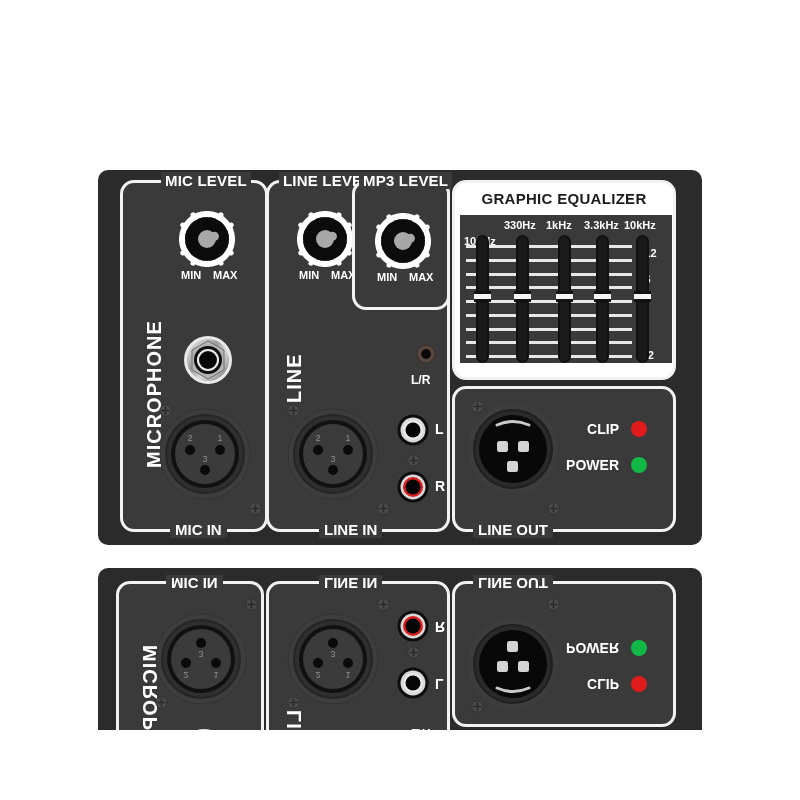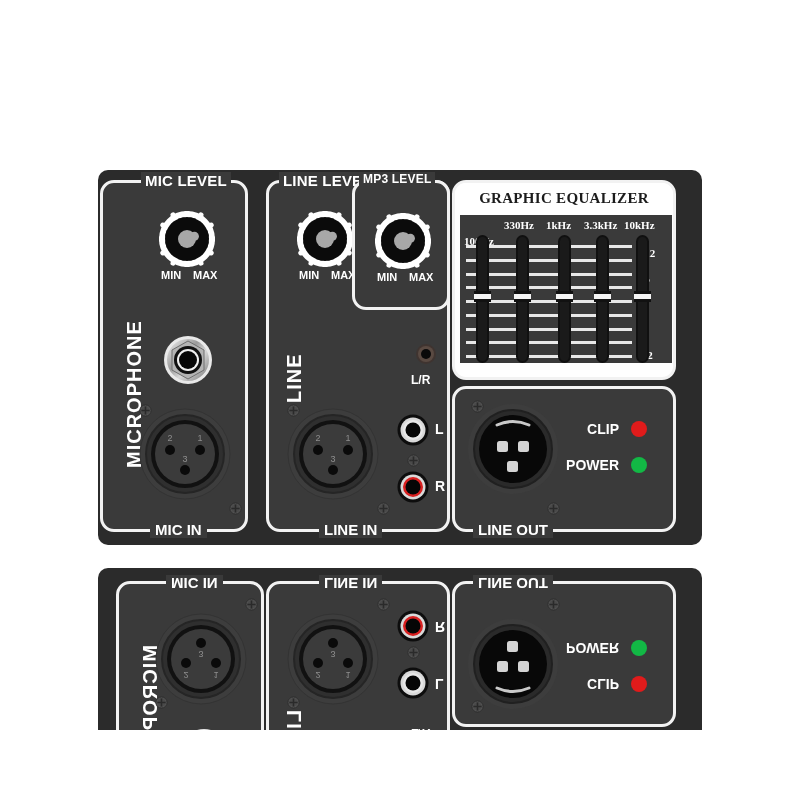--- a/index.html
+++ b/index.html
@@ -178,21 +178,21 @@
 
   
   .screw { position: absolute; }
 </style>
 </head>
 <body>
 
 <div id="stage">
 
   <div class="chassis" id="panel-main">
-      <div class="module" style="left:2px; top:10px; width:148px; height:352px;">
+      <div class="module" style="left:22px; top:10px; width:148px; height:352px;">
         <div class="mod-title" style="left:38px; top:-11px; font-size:15px;">MIC LEVEL</div>
         <div class="side-legend" style="left:20px; top:285px; font-size:20px;">MICROPHONE</div>
         <div class="knob" style="left:56px; top:28px;">
           <svg width="56" height="56" viewBox="0 0 56 56">
     <circle cx="28" cy="28" r="25" fill="none" stroke="#ffffff" stroke-width="6"></circle>
     <line x1="28.0" y1="6.0" x2="28.0" y2="0.0" stroke="#ffffff" stroke-width="5" stroke-linecap="round"></line>
             <line x1="39.0" y1="8.9" x2="42.0" y2="3.8" stroke="#ffffff" stroke-width="5" stroke-linecap="round"></line>
             <line x1="47.1" y1="17.0" x2="52.2" y2="14.0" stroke="#ffffff" stroke-width="5" stroke-linecap="round"></line>
             <line x1="50.0" y1="28.0" x2="56.0" y2="28.0" stroke="#ffffff" stroke-width="5" stroke-linecap="round"></line>
             <line x1="47.1" y1="39.0" x2="52.2" y2="42.0" stroke="#ffffff" stroke-width="5" stroke-linecap="round"></line>
@@ -332,21 +332,21 @@
     <circle cx="16" cy="16" r="15.5" fill="#0d0d0d"></circle>
     <circle cx="16" cy="16" r="12.5" fill="#d9d9d9"></circle>
     <circle cx="16" cy="16" r="10" fill="#d82020"></circle>
     <circle cx="16" cy="16" r="7.5" fill="#060606"></circle>
   </svg>
         </div>
         <div class="jack-label" style="left:166px; top:295px; font-size:14px;">R</div>
         <div class="bottom-label" style="left:50px; bottom:-9px;">LINE IN</div>
       </div>
       <div class="module" style="left:254px; top:10px; width:98px; height:130px;">
-        <div class="mod-title" style="left:4px; top:-11px; font-size:12px;">MP3 LEVEL</div>
+        <div class="mod-title" style="left:4px; top:-11px; font-size:15px;">MP3 LEVEL</div>
         <div class="knob" style="left:20px; top:30px;">
           <svg width="56" height="56" viewBox="0 0 56 56">
     <circle cx="28" cy="28" r="25" fill="none" stroke="#ffffff" stroke-width="6"></circle>
     <line x1="28.0" y1="6.0" x2="28.0" y2="0.0" stroke="#ffffff" stroke-width="5" stroke-linecap="round"></line>
             <line x1="39.0" y1="8.9" x2="42.0" y2="3.8" stroke="#ffffff" stroke-width="5" stroke-linecap="round"></line>
             <line x1="47.1" y1="17.0" x2="52.2" y2="14.0" stroke="#ffffff" stroke-width="5" stroke-linecap="round"></line>
             <line x1="50.0" y1="28.0" x2="56.0" y2="28.0" stroke="#ffffff" stroke-width="5" stroke-linecap="round"></line>
             <line x1="47.1" y1="39.0" x2="52.2" y2="42.0" stroke="#ffffff" stroke-width="5" stroke-linecap="round"></line>
             <line x1="39.0" y1="47.1" x2="42.0" y2="52.2" stroke="#ffffff" stroke-width="5" stroke-linecap="round"></line>
             <line x1="28.0" y1="50.0" x2="28.0" y2="56.0" stroke="#ffffff" stroke-width="5" stroke-linecap="round"></line>
@@ -357,21 +357,21 @@
             <line x1="17.0" y1="8.9" x2="14.0" y2="3.8" stroke="#ffffff" stroke-width="5" stroke-linecap="round"></line>
     <circle cx="28" cy="28" r="22" fill="#0b0b0b"></circle>
     <circle cx="28" cy="28" r="9" fill="#a8a8a8"></circle>
     <path d="M 23 29 L 31.956493672563596 25.351023424243106 L 38.956493672563596 25.351023424243106 L 33 29 Z" fill="#a8a8a8"></path>
     <circle cx="35.456493672563596" cy="25.351023424243106" r="4.5" fill="#a8a8a8"></circle>
   </svg>
         </div>
         <div class="minmax" style="left:22px; top:88px;">MIN</div>
         <div class="minmax" style="left:54px; top:88px;">MAX</div>
       </div>
-      <div class="module" style="left:354px; top:10px; width:224px; height:200px; background:#ffffff;font-family:Liberation Serif, serif;">
+      <div class="module" style="left:354px; top:10px; width:224px; height:200px; background:#ffffff;">
         <div class="eq-header">GRAPHIC EQUALIZER</div>
         <div class="eq-body">
           <div class="eq-freq" style="left:4px; top:4px;margin-top:16px;">100Hz</div>
           <div class="eq-freq" style="left:44px; top:4px;">330Hz</div>
           <div class="eq-freq" style="left:86px; top:4px;">1kHz</div>
           <div class="eq-freq" style="left:124px; top:4px;text-align:center;">3.3kHz</div>
           <div class="eq-freq" style="left:164px; top:4px;">10kHz</div>
           <div class="eq-gridline" style="left:6px; top:30.0px; width:166px;"></div>
           <div class="eq-gridline" style="left:6px; top:43.8px; width:166px;"></div>
           <div class="eq-gridline" style="left:6px; top:57.5px; width:166px;"></div>

